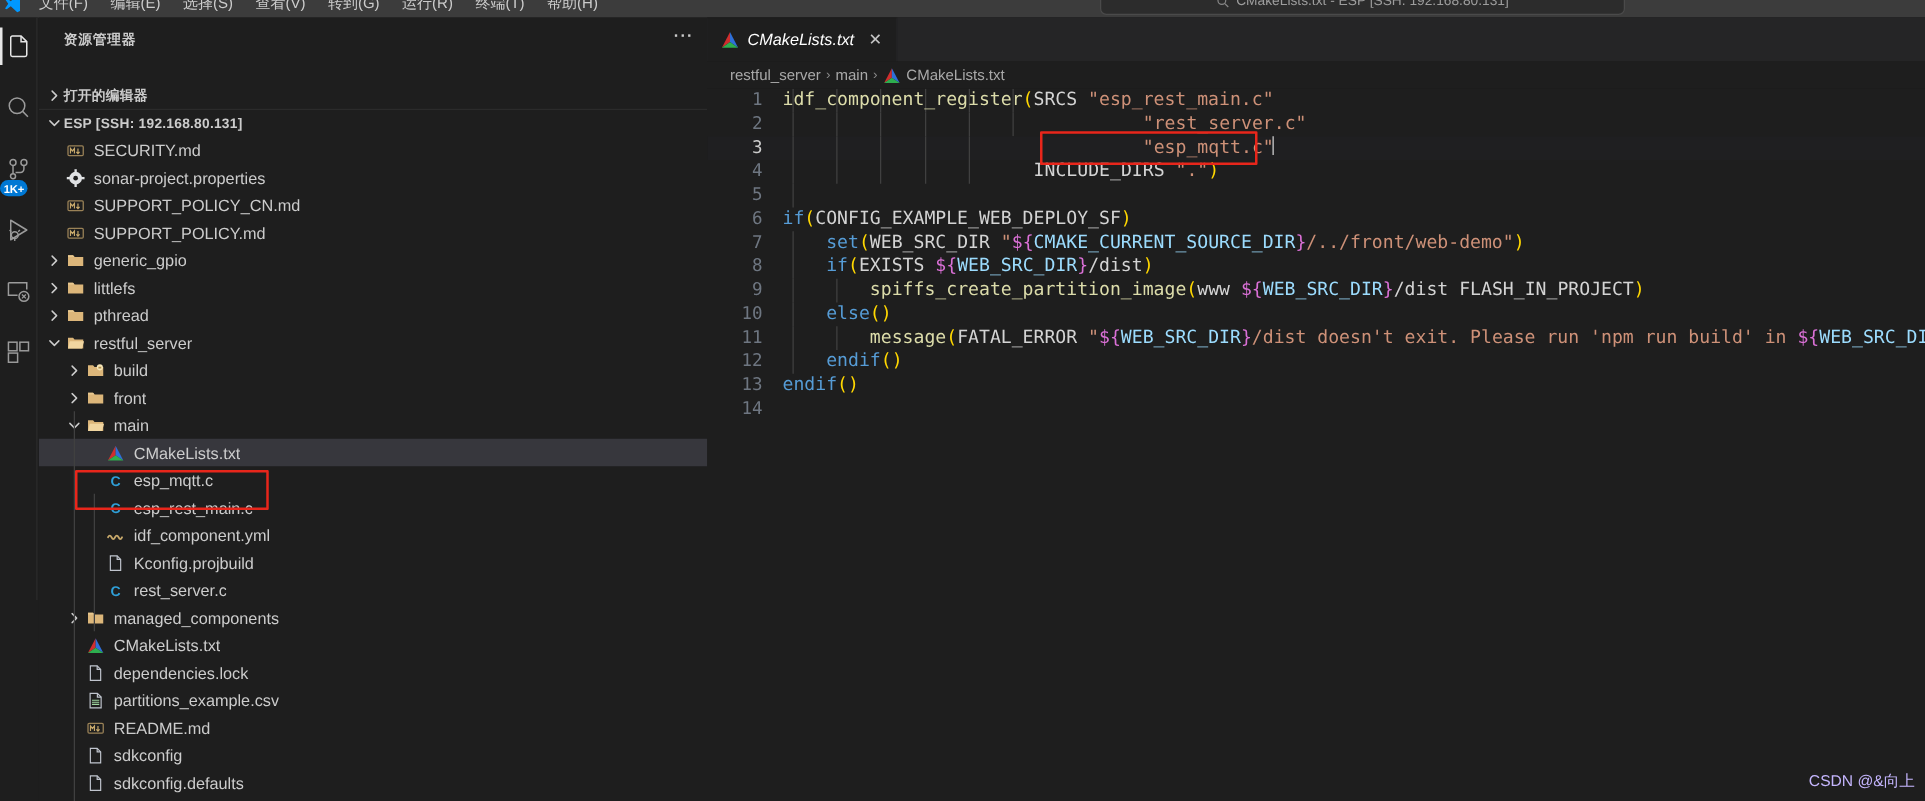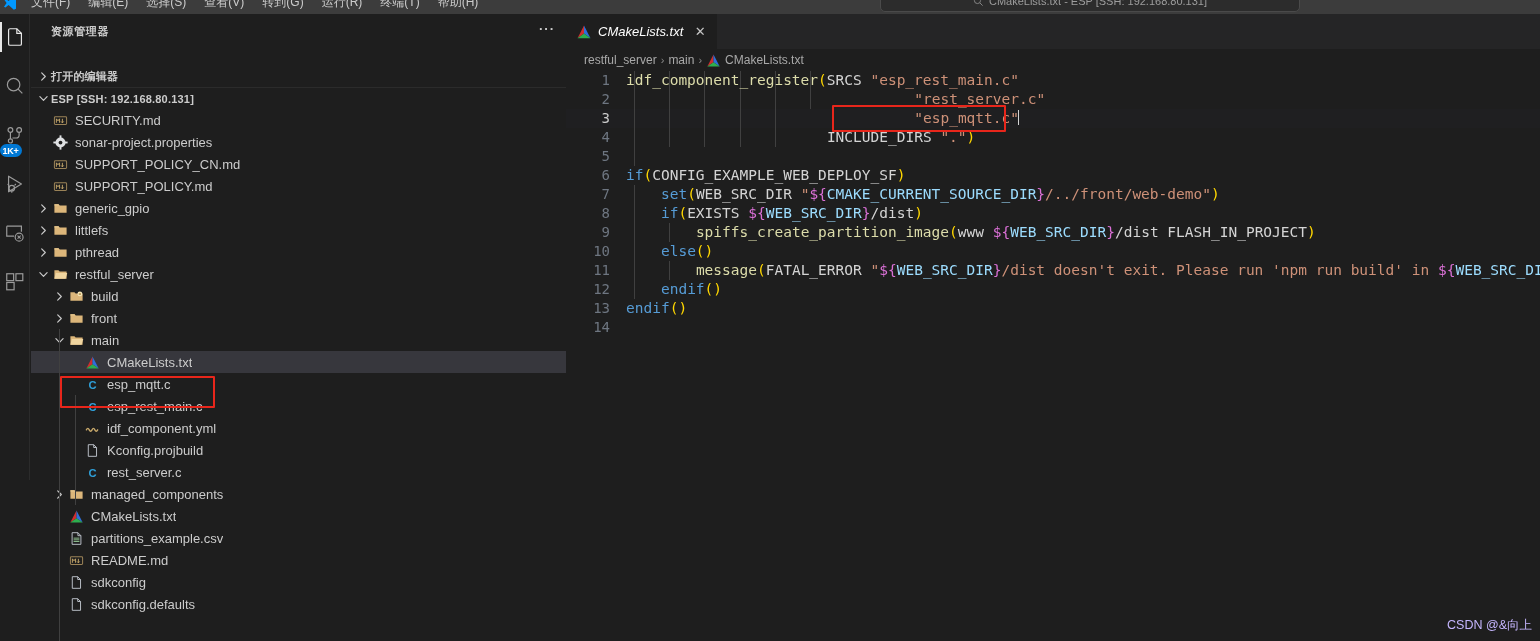--- a/index.html
+++ b/index.html
@@ -33,21 +33,21 @@
     background: #2c2c2c; border: 1px solid #4a4a4a; border-radius: 5px;
     display: flex; align-items: center; justify-content: center;
     font-size: 11px; color: #9d9d9d; gap: 5px;
   }
   .cmdcenter .cc-ico { width: 11px; height: 11px; opacity: .8; }
 
   
   .activitybar {
     position: absolute; left: 0; top: 14px; width: 30px; height: 466px;
     background: #1e1e1e; border-right: 1px solid #2b2b2b;
-    display: flex; flex-direction: column; align-items: center;
+    display: flex; flex-direction: column; 
     padding-top: 8px; gap: 19px;
   }
   .act-item {
     width: 30px; height: 30px; position: relative;
     display: flex; align-items: center; justify-content: center;
   }
   .act-item svg { width: 22px; height: 22px; display: block; }
   .act-item.active::before {
     content: ""; position: absolute; left: 0; top: 0; bottom: 0;
     width: 2px; background: #e7e7e7;
@@ -579,20 +579,35 @@
         </div>
         <div class="row">
           <span class="ind" style="width: 20px;"></span>
           <span class="twisty hidden">
             <svg viewBox="0 0 10 10">
               <path d="M3 1l4 4-4 4" fill="none" stroke="#cccccc" stroke-width="1.3" stroke-linecap="round" stroke-linejoin="round"></path>
             </svg>
           </span>
           <span class="ficon">
             <svg viewBox="0 0 16 16">
+              <path d="M3.5 1.8h5.8l3 3v9.4H3.5z" fill="none" stroke="#c0c5ce" stroke-width="1"></path>
+              <path d="M9.3 1.8V4.8h3" fill="none" stroke="#c0c5ce" stroke-width="1"></path>
+            </svg>
+          </span>
+          <span class="fname">dependencies.lock</span>
+        </div>
+        <div class="row">
+          <span class="ind" style="width: 20px;"></span>
+          <span class="twisty hidden">
+            <svg viewBox="0 0 10 10">
+              <path d="M3 1l4 4-4 4" fill="none" stroke="#cccccc" stroke-width="1.3" stroke-linecap="round" stroke-linejoin="round"></path>
+            </svg>
+          </span>
+          <span class="ficon">
+            <svg viewBox="0 0 16 16">
               <path d="M3.3 1.8h6.2l3.2 3.2v9.2H3.3z" fill="none" stroke="#c0c5ce" stroke-width="1"></path>
               <path d="M9.5 1.8V5h3.2" fill="none" stroke="#c0c5ce" stroke-width="1"></path>
               <path d="M4.9 7.6h6.2M4.9 9.4h6.2M4.9 11.2h6.2" stroke="#9fd5a0" stroke-width=".9"></path>
             </svg>
           </span>
           <span class="fname">partitions_example.csv</span>
         </div>
         <div class="row">
           <span class="ind" style="width: 20px;"></span>
           <span class="twisty hidden">

